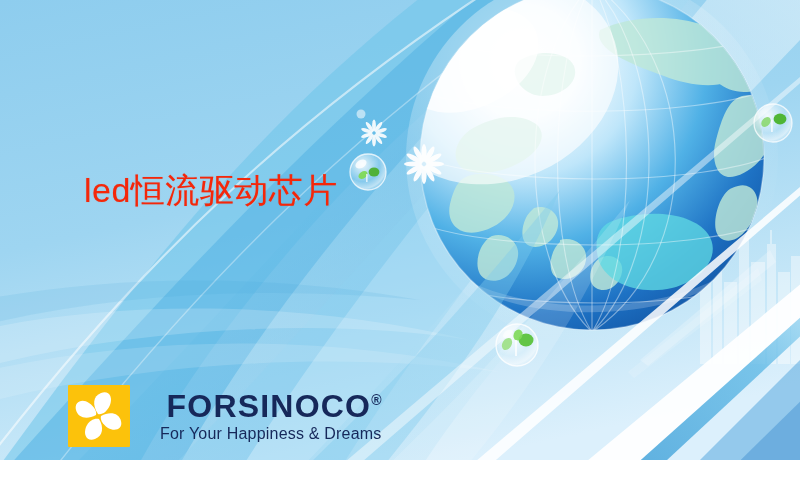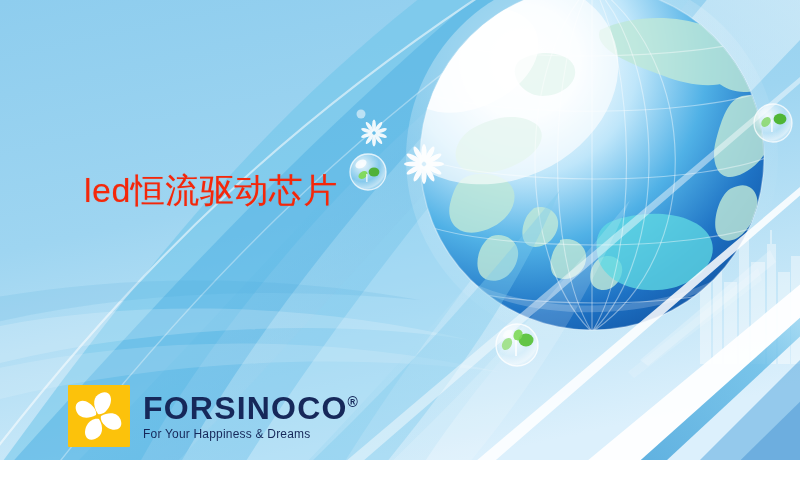--- a/index.html
+++ b/index.html
@@ -38,38 +38,38 @@
     display:flex;align-items:center;
   }
   #logo-mark{
     width:62px;height:62px;
     background:#fcc20b;
     position:relative;
     flex:0 0 auto;
     border-radius:1px;
   }
   #logo-mark svg{position:absolute;left:0;top:0;}
-  #logo-words{margin-left:13px;line-height:1;}
+  #logo-words{margin-left:30px;line-height:1;text-align:right;}
   #logo-name{
     display:block;
     color:#16285a;
     font-size:32px;
     font-weight:bold;
     letter-spacing:1.2px;
     position:relative;
   }
   #logo-reg{
     font-size:14px;
     vertical-align:super;
     letter-spacing:0;
   }
   #logo-tagline{
     display:block;
     color:#16285a;
-    font-size:12px;
+    font-size:16px;
     letter-spacing:.2px;
     margin-top:4px;
   }
 </style>
 </head>
 <body>
 
 <div id="banner">
 
   <svg class="art" width="800" height="500" viewBox="0 0 800 500">

